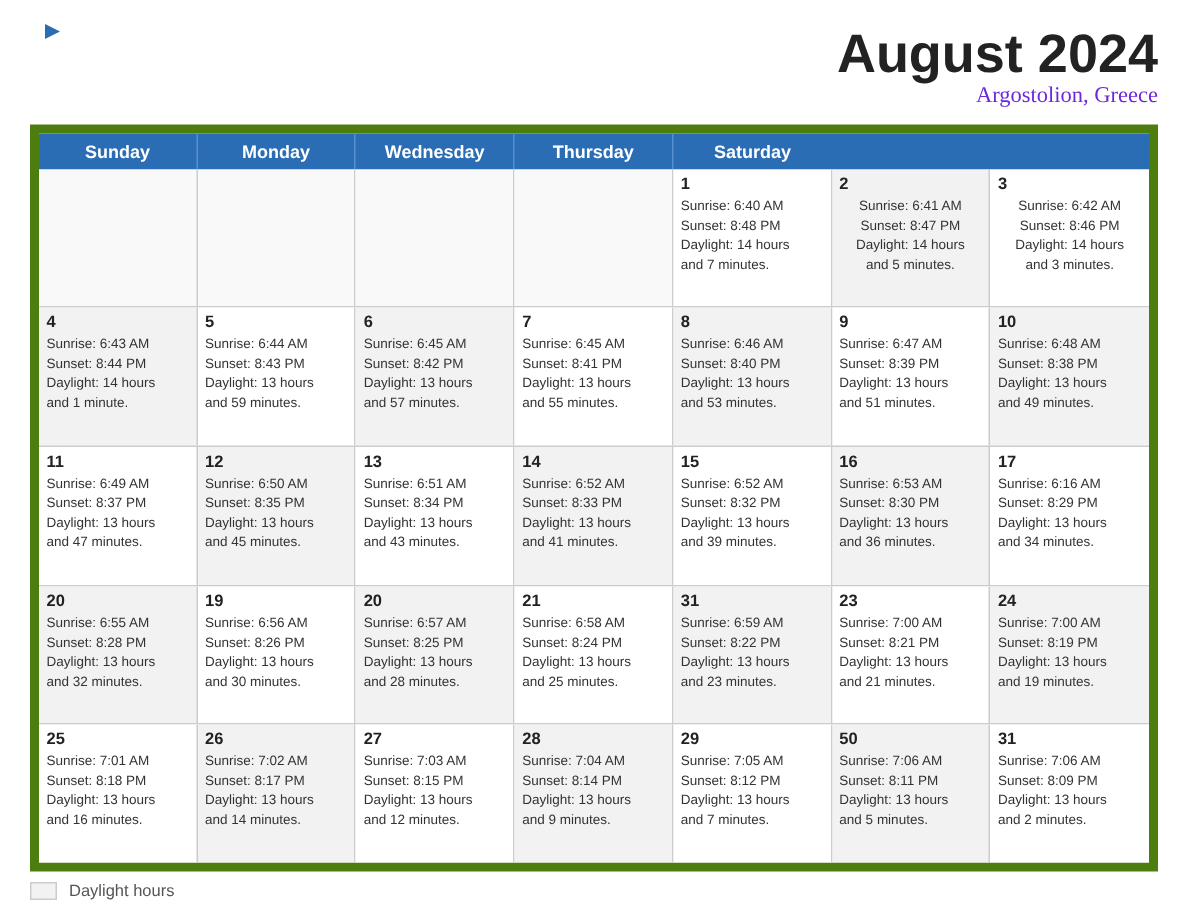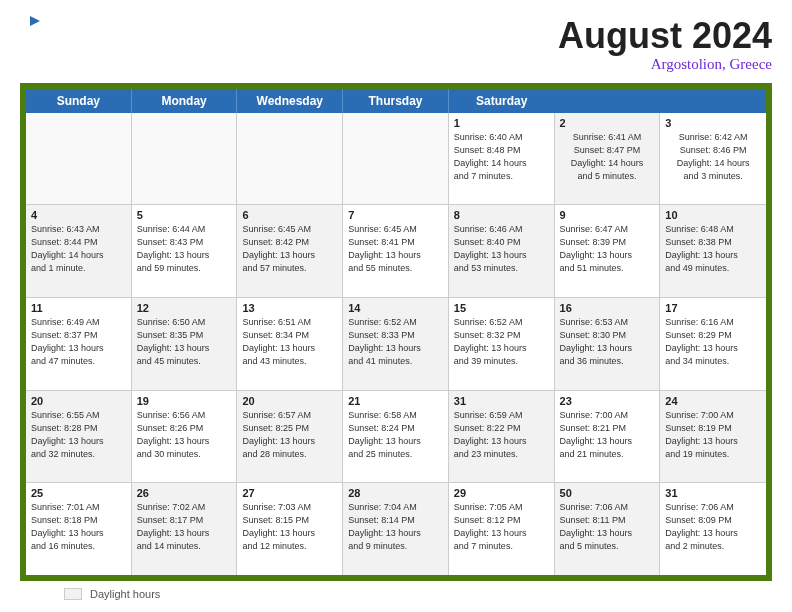--- a/index.html
+++ b/index.html
@@ -95,21 +95,20 @@
       line-height: 1.45;
       color: #333;
     }
     .legend {
       display: flex;
       align-items: flex-start;
       gap: 8px;
       margin-top: 7px;
       font-size: 11px;
       color: #555;
-      margin-left: 44px;
     }
     .legend-box {
       width: 18px;
       height: 12px;
       background: #f2f2f2;
       border: 1px solid #ccc;
     }
   </style>
 </head>
 <body>

